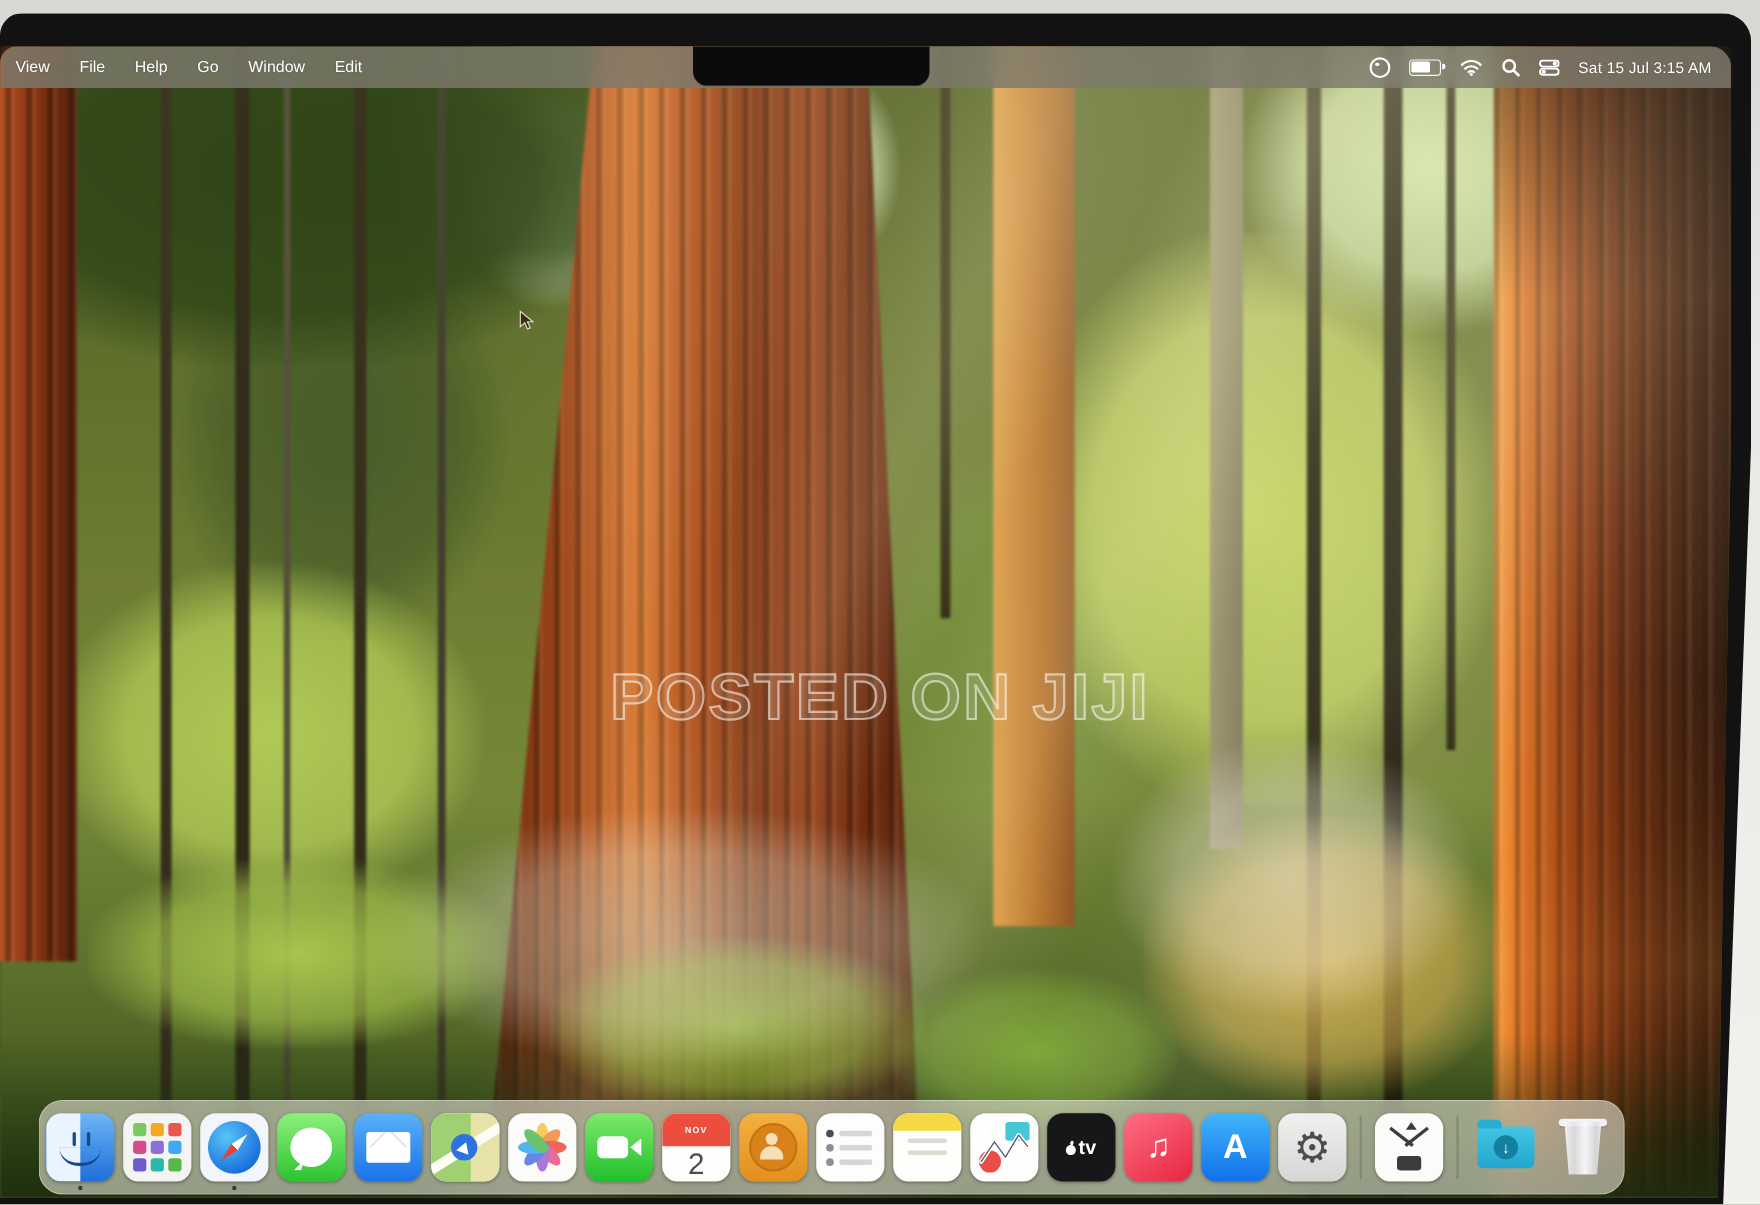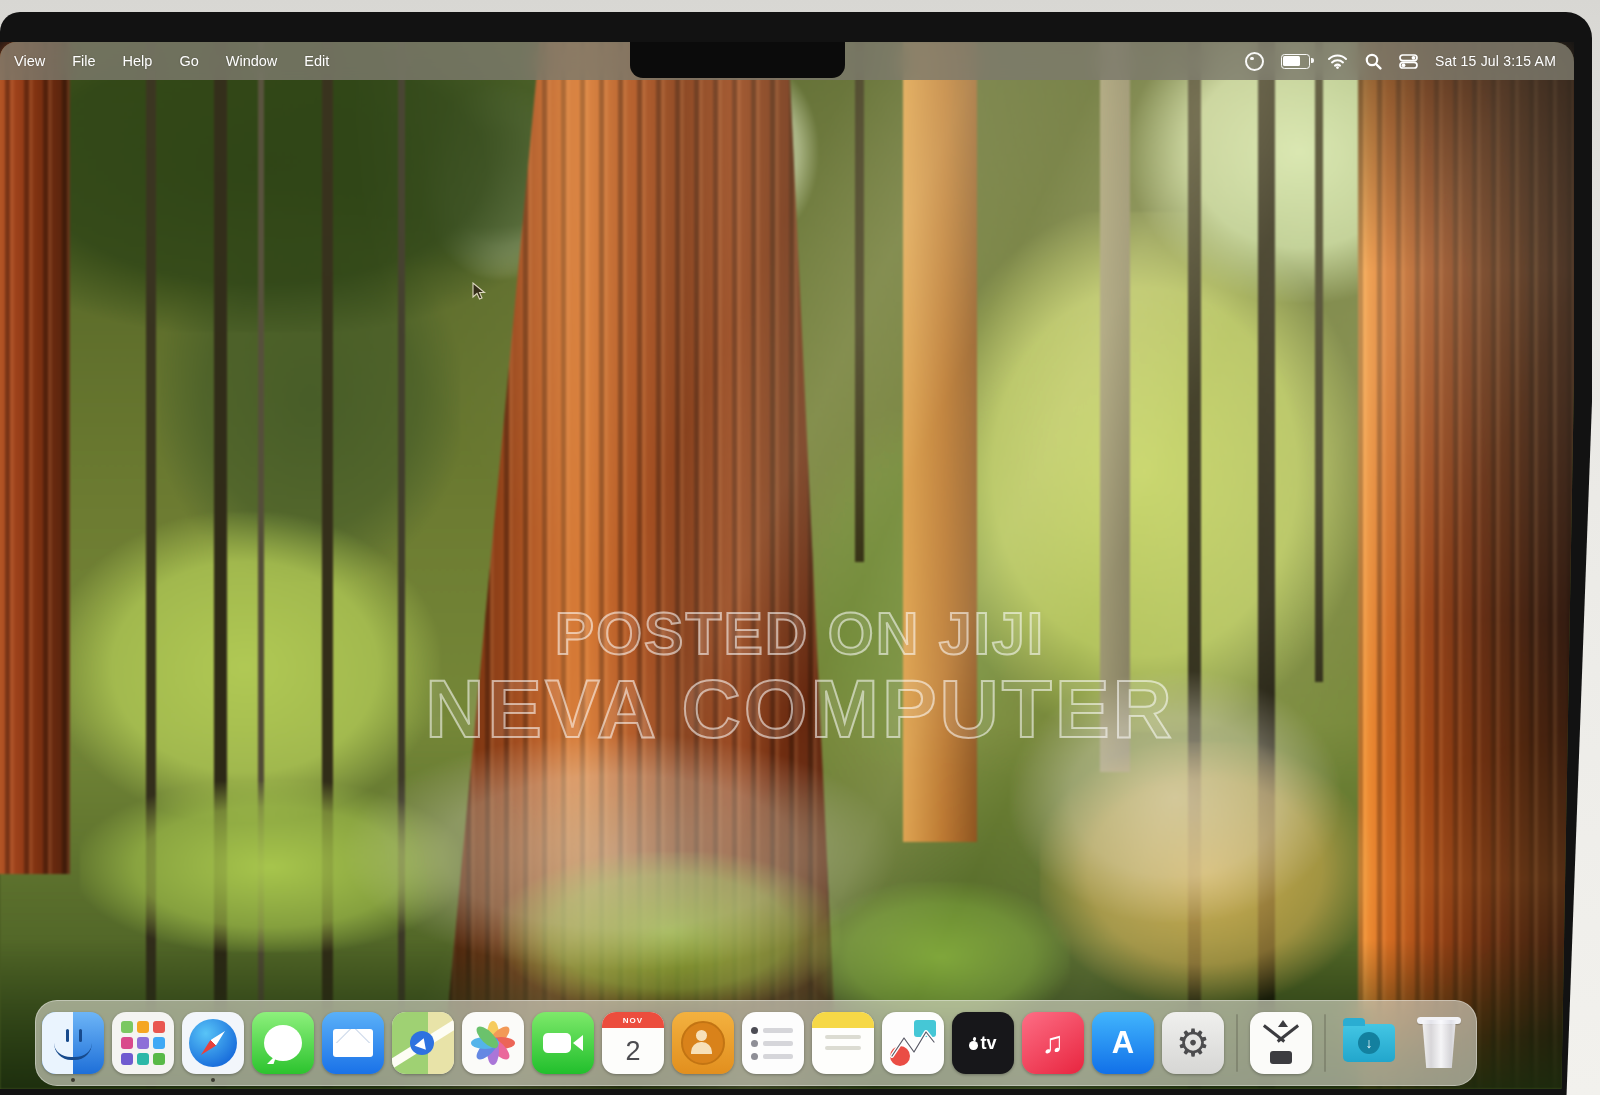--- a/index.html
+++ b/index.html
@@ -154,21 +154,21 @@
   .ic-maps .mp{position:absolute;left:18px;top:19px;width:24px;height:24px;border-radius:50%;background:#2e72e0;display:flex;align-items:center;justify-content:center;}
   .ic-maps .mp i{width:0;height:0;border-left:6px solid transparent;border-right:6px solid transparent;border-bottom:10px solid #fff;transform:rotate(20deg);display:block;}
 
   .ic-photos{background:#fbfbf9;display:flex;align-items:center;justify-content:center;}
 
   .ic-facetime{background:linear-gradient(180deg,#7de96a,#21bf2c);display:flex;align-items:center;justify-content:center;gap:2px;}
   .ftb{width:28px;height:20px;background:#fff;border-radius:5px;}
   .ftl{width:0;height:0;border-top:8px solid transparent;border-bottom:8px solid transparent;border-right:10px solid #fff;}
 
   .ic-calendar{background:#fdfdfb;display:flex;flex-direction:column;}
-  .cal-top{height:16px;background:#ec4d3d;color:#fff;font-size:8px;font-weight:bold;letter-spacing:1px;display:flex;align-items:center;justify-content:center;}
+  .cal-top{height:30px;background:#ec4d3d;color:#fff;font-size:8px;font-weight:bold;letter-spacing:1px;display:flex;align-items:center;justify-content:center;}
   .cal-day{flex:1;display:flex;align-items:center;justify-content:center;font-size:27px;color:#4c4c50;}
 
   .ic-contacts{background:linear-gradient(180deg,#f3b13f,#e28f1e);display:flex;align-items:center;justify-content:center;}
   .ct{width:40px;height:40px;border-radius:50%;background:#d9821a;border:2px solid #c27413;position:relative;}
   .ct::before{content:"";position:absolute;left:13px;top:7px;width:11px;height:11px;border-radius:50%;background:#f7e0b8;}
   .ct::after{content:"";position:absolute;left:8px;top:19px;width:21px;height:12px;border-radius:10px 10px 0 0;background:#f7e0b8;}
 
   .ic-reminders{background:#fdfdfd;display:flex;flex-direction:column;justify-content:center;gap:6px;padding-left:9px;}
   .rr{display:flex;align-items:center;gap:5px;}
   .rr i{width:7px;height:7px;border-radius:50%;background:#8e8e96;}
@@ -217,21 +217,20 @@
 
       <div class="wallpaper">
         <div class="trunk" id="trunk-left"></div>
         <div class="trunk" id="trunk-main"></div>
         <div class="trunk" id="trunk-right"></div>
         <div class="front-fx"></div>
         <div class="rays"></div>
       </div>
 
       <div class="wm wm1">POSTED ON JIJI</div>
-      <div class="wm wm2">NEVA COMPUTER</div>
 
       <svg class="cursor" width="16" height="20" viewBox="0 0 16 20">
         <path d="M1 1 L1 15 L5 11.5 L7.5 17 L10 16 L7.5 10.5 L12.5 10.5 Z" fill="#2e2417" stroke="#f2ead8" stroke-width="1.1"></path>
       </svg>
 
       <div class="menubar">
         <div class="menus">
           <span>View</span>
           <span>File</span>
           <span>Help</span>

